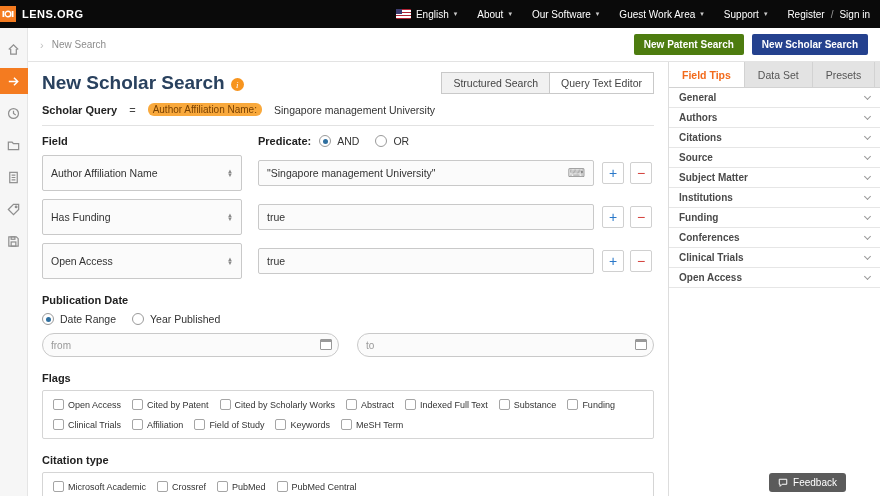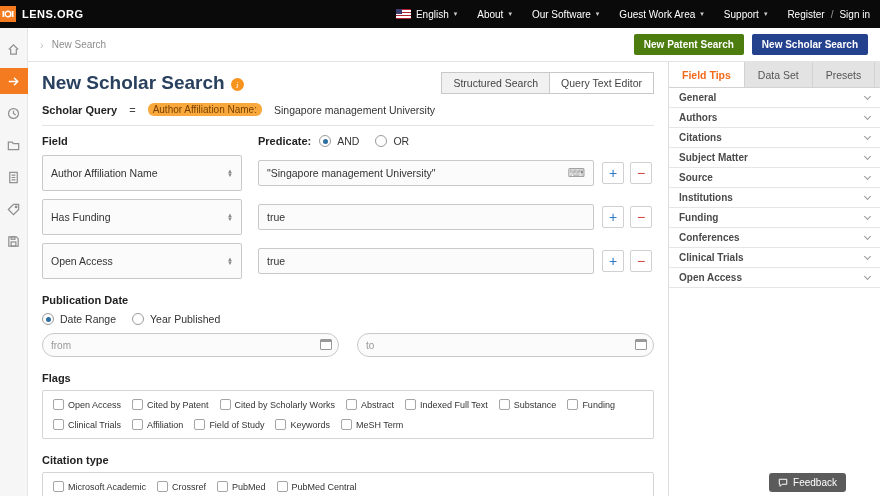--- a/index.html
+++ b/index.html
@@ -395,25 +395,25 @@
   </div>
   <div class="rp-sec">
     <span>Authors</span>
       <span class="chev"></span>
   </div>
   <div class="rp-sec">
     <span>Citations</span>
       <span class="chev"></span>
   </div>
   <div class="rp-sec">
+    <span>Source</span>
+      <span class="chev"></span>
+  </div>
+  <div class="rp-sec">
     <span>Subject Matter</span>
-      <span class="chev"></span>
-  </div>
-  <div class="rp-sec">
-    <span>Source</span>
       <span class="chev"></span>
   </div>
   <div class="rp-sec">
     <span>Institutions</span>
       <span class="chev"></span>
   </div>
   <div class="rp-sec">
     <span>Funding</span>
       <span class="chev"></span>
   </div>

